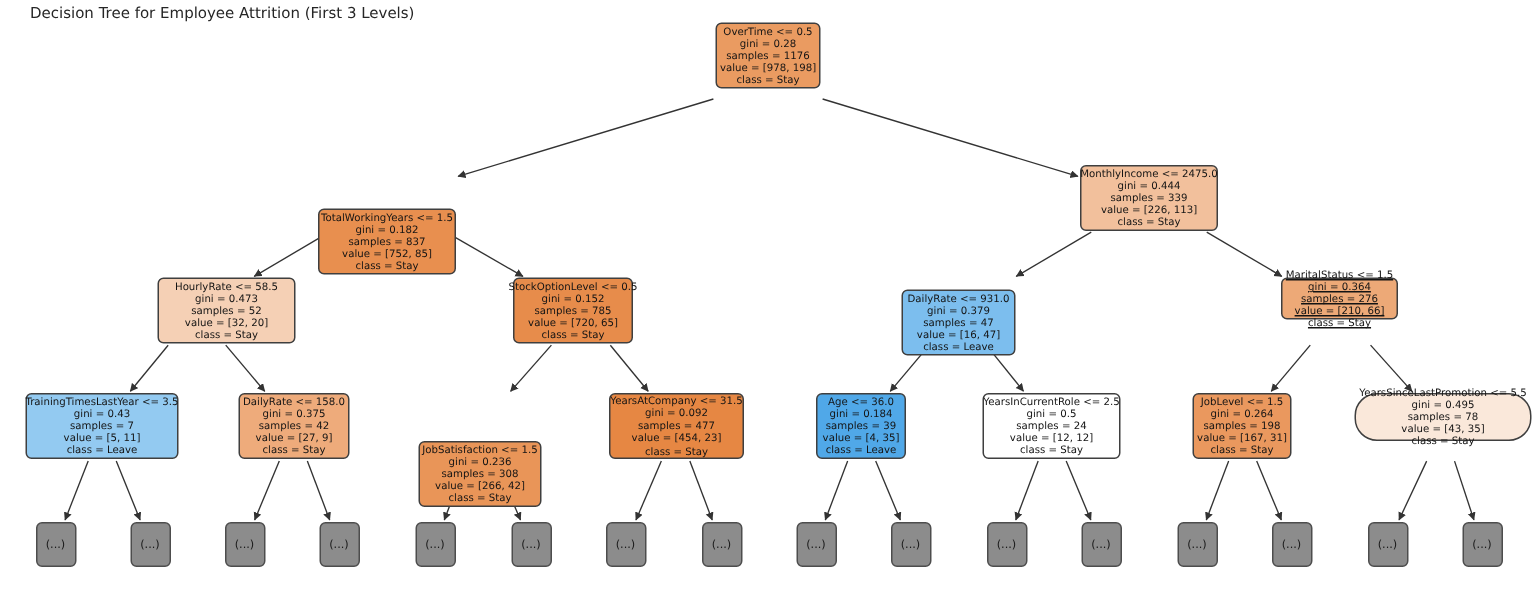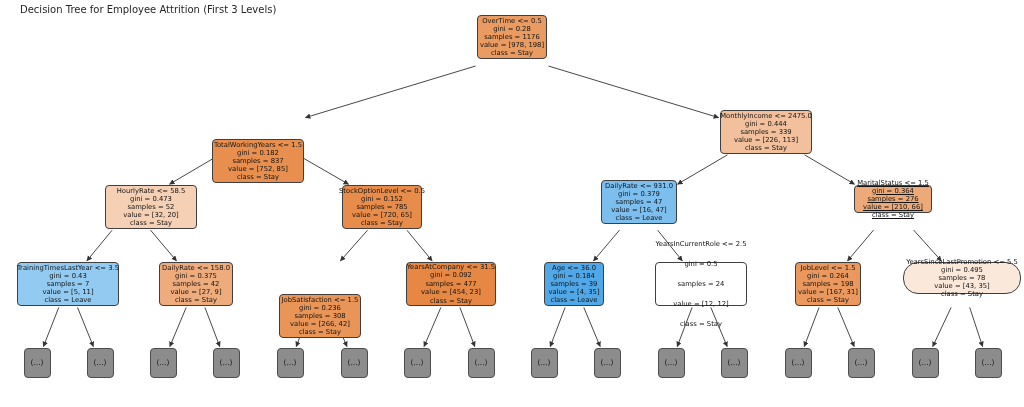--- a/index.html
+++ b/index.html
@@ -122,21 +122,21 @@
         <div class="tline">value = [32, 20]</div>
         <div class="tline">class = Stay</div>
       </div>
       <div class="tnode" style="left: 342px; top: 185px; width: 80px; height: 44px; background: rgb(231, 140, 75);">
         <div class="tline">StockOptionLevel &lt;= 0.5</div>
         <div class="tline">gini = 0.152</div>
         <div class="tline">samples = 785</div>
         <div class="tline">value = [720, 65]</div>
         <div class="tline">class = Stay</div>
       </div>
-      <div class="tnode" style="left: 601px; top: 180px; width: 76px; height: 44px; background: rgb(124, 190, 238);">
+      <div class="tnode" style="left: 601px; top: 193px; width: 76px; height: 44px; background: rgb(124, 190, 238);">
         <div class="tline">DailyRate &lt;= 931.0</div>
         <div class="tline">gini = 0.379</div>
         <div class="tline">samples = 47</div>
         <div class="tline">value = [16, 47]</div>
         <div class="tline">class = Leave</div>
       </div>
       <div class="tnode" style="left: 854px; top: 185px; width: 78px; height: 28px; background: rgb(237, 169, 119); text-decoration: underline;">
         <div class="tline">MaritalStatus &lt;= 1.5</div>
         <div class="tline">gini = 0.364</div>
         <div class="tline">samples = 276</div>
@@ -171,21 +171,21 @@
         <div class="tline">value = [454, 23]</div>
         <div class="tline">class = Stay</div>
       </div>
       <div class="tnode" style="left: 544px; top: 262px; width: 60px; height: 44px; background: rgb(80, 168, 232);">
         <div class="tline">Age &lt;= 36.0</div>
         <div class="tline">gini = 0.184</div>
         <div class="tline">samples = 39</div>
         <div class="tline">value = [4, 35]</div>
         <div class="tline">class = Leave</div>
       </div>
-      <div class="tnode" style="left: 655px; top: 262px; width: 92px; height: 44px; background: rgb(255, 255, 255); gap: 12px;">
+      <div class="tnode" style="left: 655px; top: 262px; width: 92px; height: 44px; background: rgb(255, 255, 255);">
         <div class="tline">YearsInCurrentRole &lt;= 2.5</div>
         <div class="tline">gini = 0.5</div>
         <div class="tline">samples = 24</div>
         <div class="tline">value = [12, 12]</div>
         <div class="tline">class = Stay</div>
       </div>
       <div class="tnode" style="left: 795px; top: 262px; width: 66px; height: 44px; background: rgb(234, 152, 94);">
         <div class="tline">JobLevel &lt;= 1.5</div>
         <div class="tline">gini = 0.264</div>
         <div class="tline">samples = 198</div>

